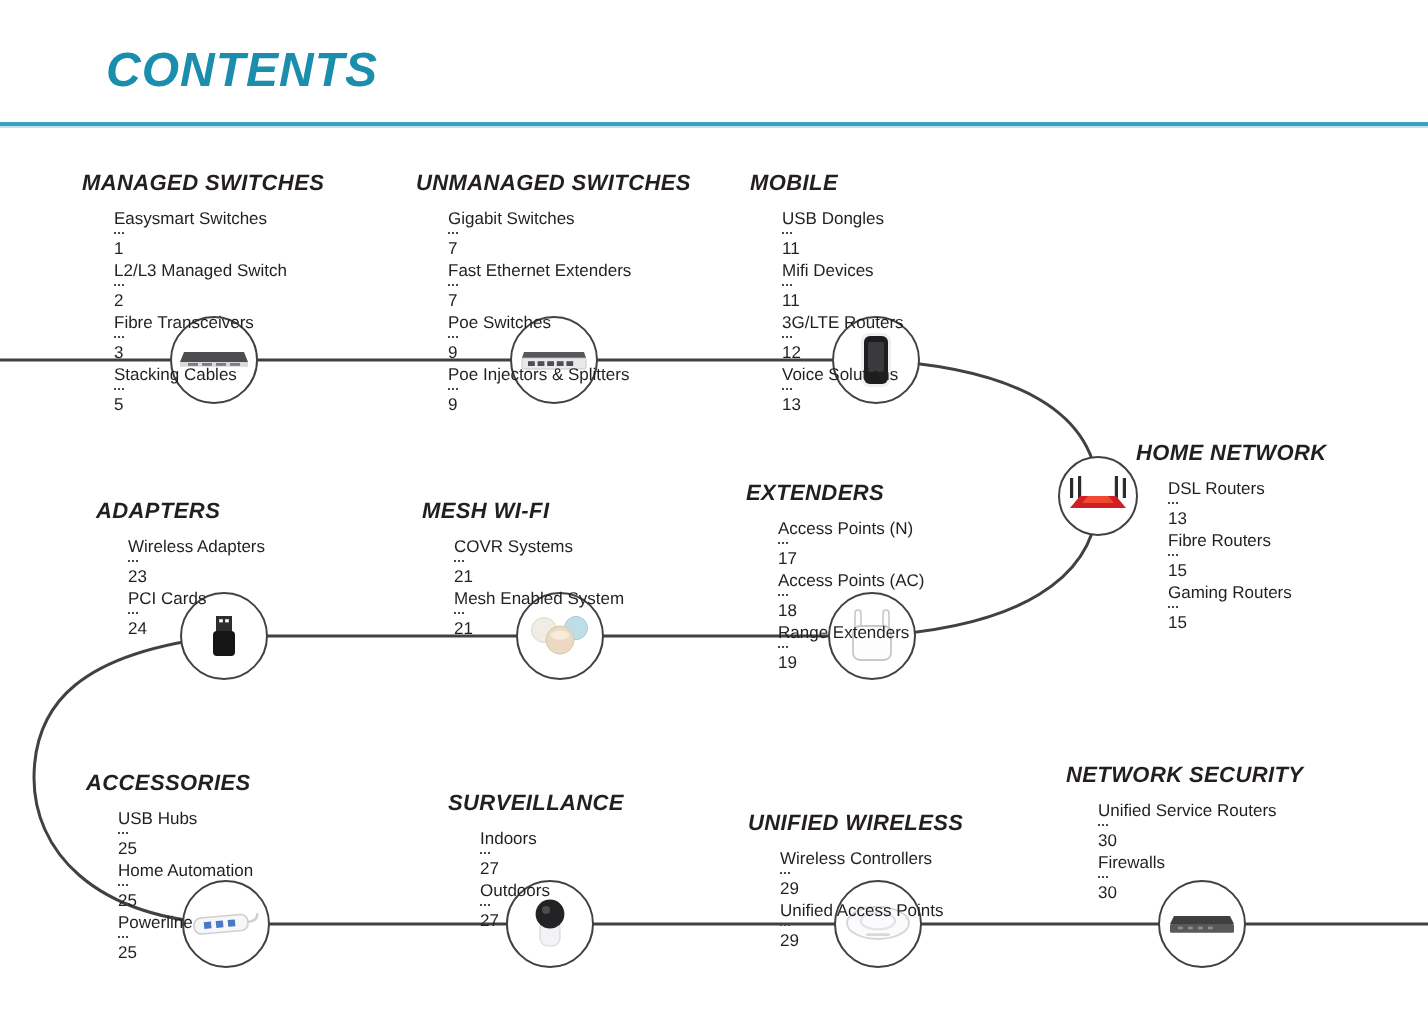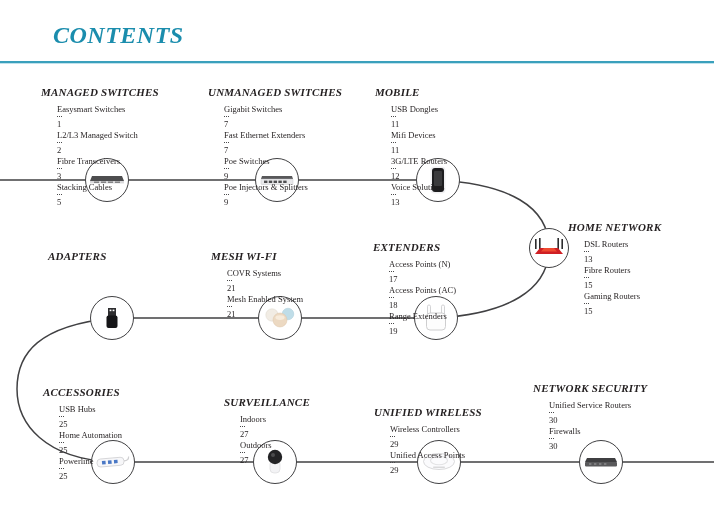--- a/index.html
+++ b/index.html
@@ -1,18 +1,18 @@
 <!DOCTYPE html>
 <html><head>
 <meta charset="utf-8">
 <style>
   html,body{margin:0;padding:0;background:#ffffff;}
   .page{
     position:relative;width:714px;height:505px;background:#ffffff;overflow:hidden;
-    font-family:Liberation Serif, serif;color:#231f20;
+    font-family:Liberation Sans, sans-serif;color:#231f20;
   }
   .page-title{
     position:absolute;left:53px;top:22px;margin:0;
     font-style:italic;font-weight:bold;font-size:24px;letter-spacing:0.5px;
     color:#1b8dad;
   }
   .title-divider{
     position:absolute;left:0;top:61px;width:714px;height:2px;
     background:#3aa0bc;border-bottom:1px solid #bfe2ec;
   }
@@ -143,20 +143,32 @@
       <li class="toc-entry">
           <span class="lbl">Gaming Routers</span>
           <span class="dots"></span>
           <span class="pg">15</span>
         </li>
     </ul>
   </section>
 
   <section class="toc-section" style="left:62px;top:250px;width:100px;">
     <h2>ADAPTERS</h2>
+    <ul class="toc-list">
+      <li class="toc-entry">
+          <span class="lbl">Wireless Adapters</span>
+          <span class="dots"></span>
+          <span class="pg">23</span>
+        </li>
+      <li class="toc-entry">
+          <span class="lbl">PCI Cards</span>
+          <span class="dots"></span>
+          <span class="pg">24</span>
+        </li>
+    </ul>
   </section>
 
   <section class="toc-section" style="left:225px;top:250px;width:108px;">
     <h2>MESH WI-FI</h2>
     <ul class="toc-list">
       <li class="toc-entry">
           <span class="lbl">COVR Systems</span>
           <span class="dots"></span>
           <span class="pg">21</span>
         </li>

